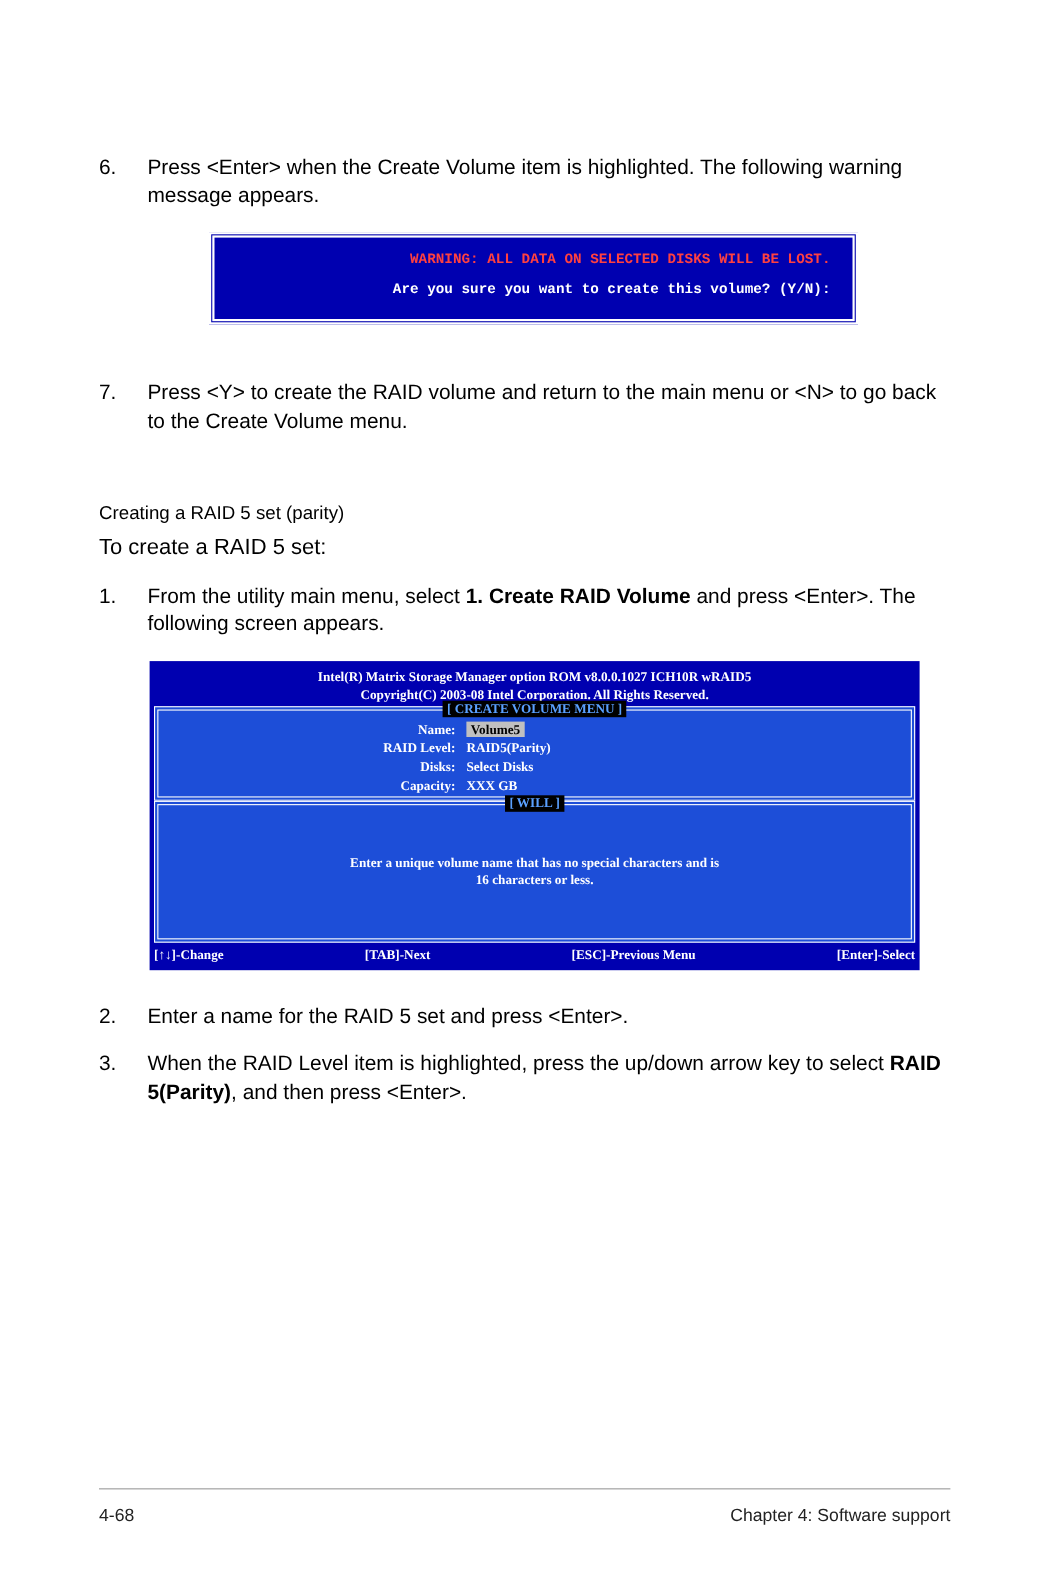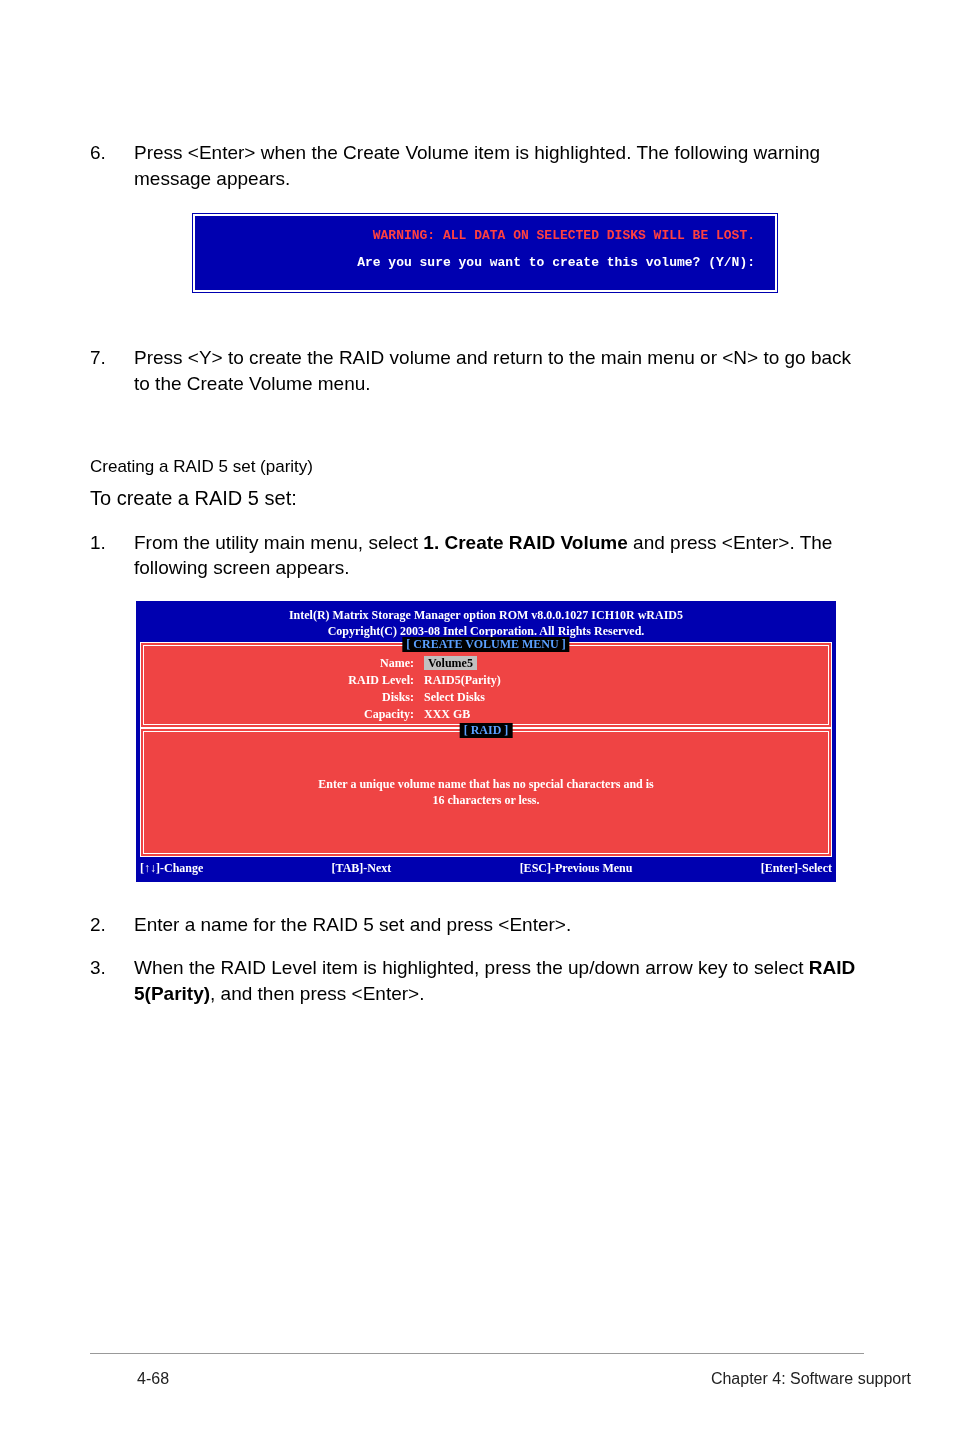--- a/index.html
+++ b/index.html
@@ -68,21 +68,21 @@
     font-size: 12px;
     font-weight: bold;
     padding: 6px 0 0 0;
   }
   .bios-header {
     text-align: center;
     line-height: 1.35;
     padding-bottom: 3px;
   }
   .bios-panel {
-    background: #ef4444;
+    background: #1d4ed8;
     margin: 0 4px;
     border: 4px double #fff;
     position: relative;
     padding-top: 10px;
   }
   .bios-panel .panel-title {
     position: absolute;
     top: -9px;
     left: 50%;
     transform: translateX(-50%);
@@ -129,21 +129,20 @@
     display: flex;
     justify-content: space-between;
     font-size: 16px;
     color: #222;
     position: fixed;
     bottom: 50px;
     left: 90px;
     width: 774px;
     border-top: 0;
     padding-top: 10px;
-    margin-left: 47px;
   }
   hr.footer-rule {
     position: fixed;
     bottom: 84px;
     left: 90px;
     width: 774px;
     border: none;
     border-top: 1px solid #999;
   }
 </style>
@@ -196,21 +195,21 @@
       <div class="create-label">Disks:</div>
       <div class="create-val">Select Disks</div>
     </div>
     <div class="create-row">
       <div class="create-label">Capacity:</div>
       <div class="create-val">XXX   GB</div>
     </div>
   </div>
 
   <div class="bios-panel" style="margin-top:0;">
-    <div class="panel-title">[ RAID ]</div>
+    <div class="panel-title">[ WILL ]</div>
     <div class="help-text">
       <div>Enter a unique volume name that has no special characters and is</div>
       <div>16 characters or less.</div>
     </div>
   </div>
 
   <div class="bios-footer">
     <span>[↑↓]-Change</span>
     <span>[TAB]-Next</span>
     <span>[ESC]-Previous Menu</span>

